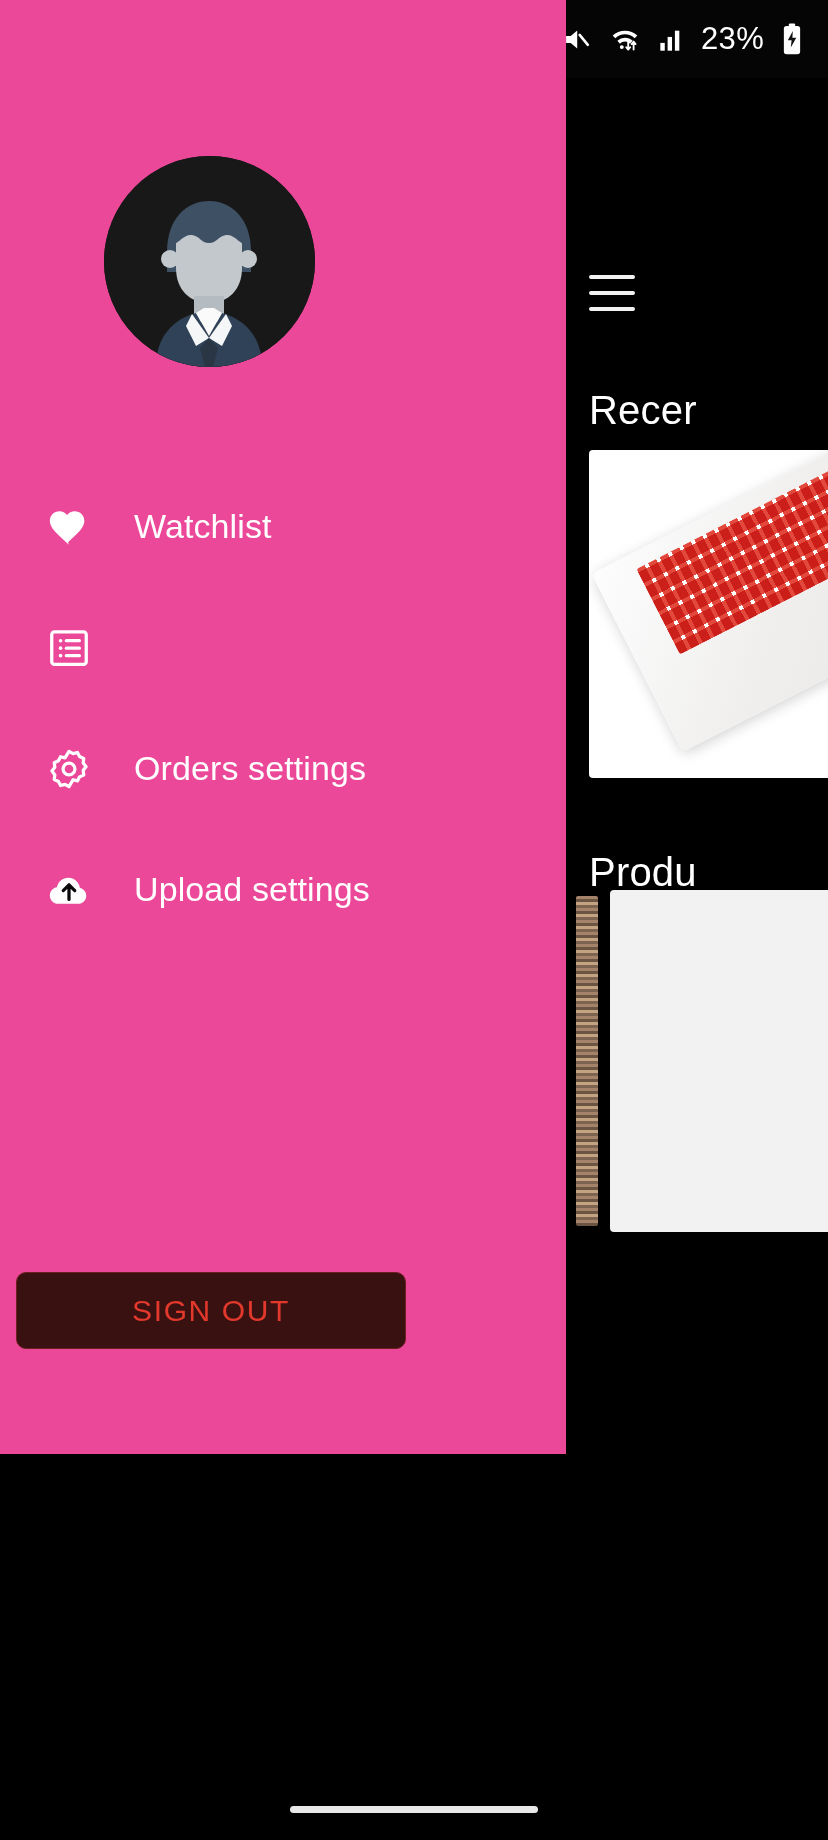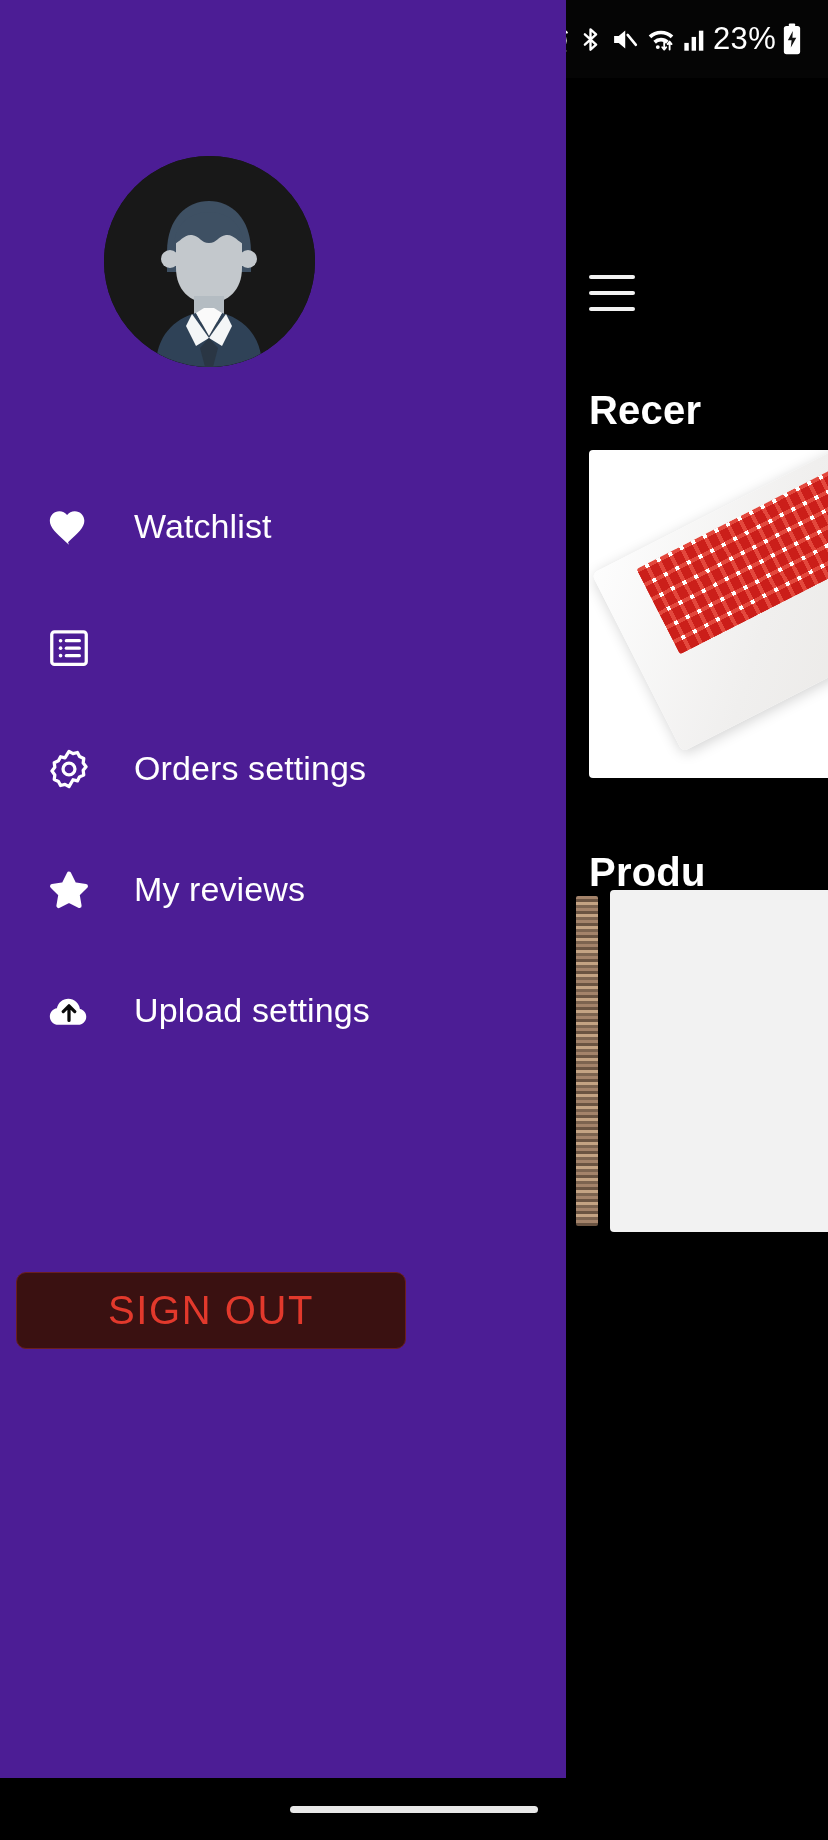--- a/index.html
+++ b/index.html
@@ -18,21 +18,21 @@
 
   
   .statusbar {
     position:absolute; top:0; left:0;
     width:828px; height:78px;
     display:flex; align-items:center;
     padding:0 26px;
     color:#fff;
   }
   .sb-left { display:flex; align-items:center; gap:14px; }
-  .sb-right { display:flex; align-items:center; gap:6px; margin-left:auto; }
+  .sb-right { display:flex; align-items:center; gap:18px; margin-left:auto; }
   .sb-time { font-size:31px; font-weight:400; letter-spacing:0.2px; }
   .sb-batt-text { font-size:31px; font-weight:400; letter-spacing:0.3px; }
   .sb-ico { display:flex; align-items:center; justify-content:center; }
 
   
   .content {
     position:absolute; top:78px; left:0;
     width:828px; height:1700px;
     background:#000;
   }
@@ -40,21 +40,21 @@
     position:absolute; left:589px; top:197px;
     width:46px; height:36px;
     display:flex; flex-direction:column; justify-content:space-between;
   }
   .hamburger span {
     display:block; height:4px; width:46px;
     background:#f2f2f2; border-radius:2px;
   }
   .sec-title {
     position:absolute;
-    color:#fff; font-size:40px; font-weight:bold;
+    color:#fff; font-size:40px; font-weight:normal;
     white-space:nowrap; letter-spacing:0.2px;text-align:center;
   }
   #recent-title { left:589px; top:310px; }
   #products-title { left:589px; top:772px; }
 
   .card-recent {
     position:absolute; left:589px; top:372px;
     width:300px; height:328px;
     background:#fff; border-radius:4px;
     overflow:hidden;
@@ -89,22 +89,22 @@
   }
   .card-product {
     position:absolute; left:610px; top:812px;
     width:300px; height:342px;
     background:#f2f2f2; border-radius:4px;
   }
 
   
   .drawer {
     position:absolute; top:0; left:0;
-    width:566px; height:1840px;
-    background:#4c1d95;
+    width:566px; height:1454px;
+    background:#ec4899;
     z-index:20;
   }
   .avatar-wrap {
     position:absolute; left:104px; top:156px;
     width:211px; height:211px;
     border-radius:50%;
     background:#181818;
     overflow:hidden;
   }
   .menu {
@@ -131,21 +131,21 @@
     white-space:nowrap;
   }
   .signout {
     position:absolute; left:16px; top:1272px;
     width:390px; height:77px;
     background:#3a1111;
     border:1.5px solid #6b1f1f;
     border-radius:10px;
     display:flex; align-items:center; justify-content:center;
     color:#e2392c;
-    font-size:40px;
+    font-size:30px;
     font-weight:500;
     letter-spacing:1.6px;
     cursor:pointer;
   }
 
   
   .navbar {
     position:absolute; left:0; bottom:0;
     width:828px; height:62px;
     background:#000;
@@ -244,28 +244,20 @@
       <div class="menu-item">
         <span class="mi-icon">
           <svg width="50" height="46" viewBox="0 0 24 24" fill="none" stroke="#ffffff" stroke-width="1.7" stroke-linejoin="round">
             <path d="M12 2.8l2.1 1.2 2.3-.6 1.1 2.1 2.2 1-.3 2.4 1.5 1.9-1.5 1.9.3 2.4-2.2 1-1.1 2.1-2.3-.6L12 21.2l-2.1-1.2-2.3.6-1.1-2.1-2.2-1 .3-2.4L3.1 13l1.5-1.9-.3-2.4 2.2-1 1.1-2.1 2.3.6z"></path>
             <circle cx="12" cy="12" r="3.1"></circle>
           </svg>
         </span>
         <span class="mi-label">Orders settings</span>
       </div>
 
-      <div class="menu-item">
-        <span class="mi-icon">
-          <svg width="50" height="46" viewBox="0 0 24 24" fill="#ffffff" stroke="#ffffff" stroke-width="2.4" stroke-linejoin="round">
-            <path d="M12 3.6l2.7 5.5 6 .9-4.35 4.24 1.03 6-5.38-2.83-5.38 2.83 1.03-6L3.3 10l6-.9z"></path>
-          </svg>
-        </span>
-        <span class="mi-label">My reviews</span>
-      </div>
 
       <div class="menu-item">
         <span class="mi-icon">
           <svg width="50" height="46" viewBox="0 0 24 24">
             <path d="M6.4 19.2c-2.4 0-4.4-1.95-4.4-4.35 0-2.2 1.6-4 3.7-4.3.55-2.8 3-4.9 5.95-4.9 3.1 0 5.65 2.3 6.05 5.3 1.9.35 3.3 2 3.3 4 0 2.35-1.9 4.25-4.25 4.25z" fill="#ffffff"></path>
             <path d="M12 16.9V10.1M12 9.3l-3 3M12 9.3l3 3" fill="none" stroke="#0a0a0a" stroke-width="1.7" stroke-linecap="round" stroke-linejoin="round"></path>
           </svg>
         </span>
         <span class="mi-label">Upload settings</span>
       </div>

